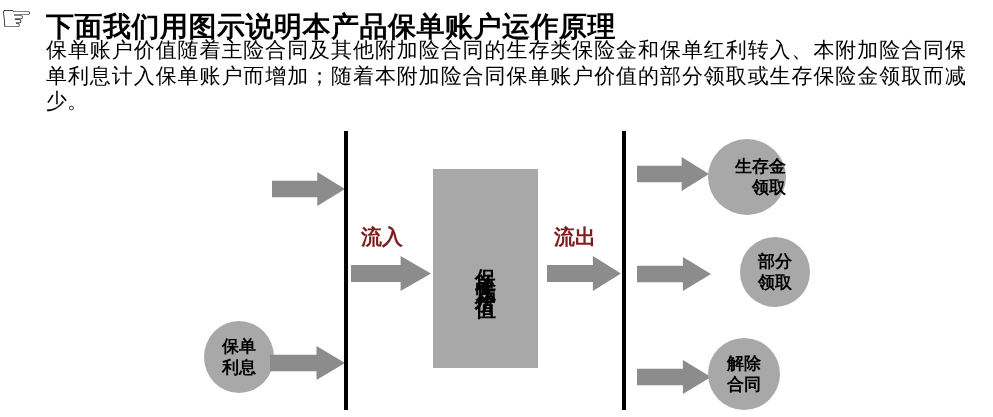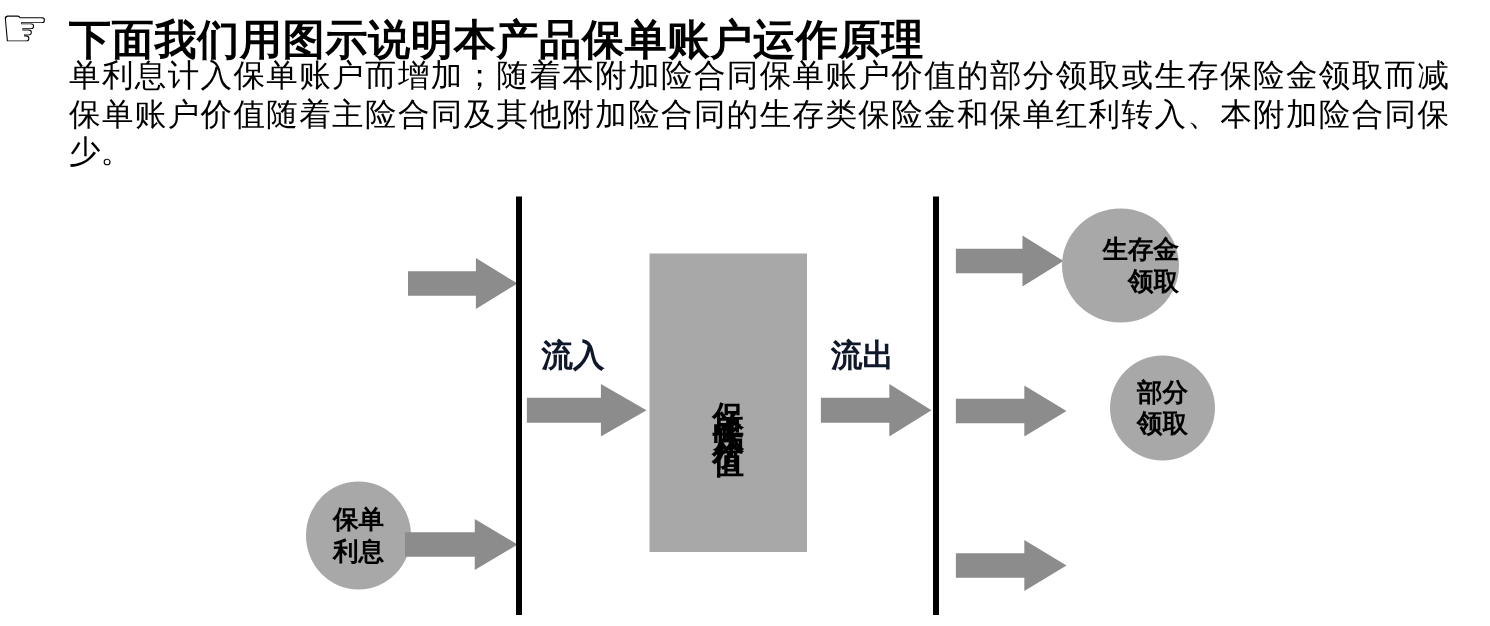--- a/index.html
+++ b/index.html
@@ -67,34 +67,34 @@
   }
   .account-box .vtext{
     writing-mode:vertical-rl;
     text-orientation:upright;
     font-size:21px;font-weight:700;
     letter-spacing:6px;color:#000;
   }
   .flow-label{
     position:absolute;
     font-size:21px;font-weight:700;
-    white-space:nowrap;color:#0f172a;
+    white-space:nowrap;color:#7f1d1d;
   }
 </style>
 </head>
 <body>
 
 <div class="page">
 
   <span class="pointer-hand">☞</span>
   <h1 class="section-title">下面我们用图示说明本产品保单账户运作原理</h1>
 
   <div class="body-text">
+    <span class="body-line justify">保单账户价值随着主险合同及其他附加险合同的生存类保险金和保单红利转入、本附加险合同保</span>
     <span class="body-line justify">单利息计入保单账户而增加；随着本附加险合同保单账户价值的部分领取或生存保险金领取而减</span>
-    <span class="body-line justify">保单账户价值随着主险合同及其他附加险合同的生存类保险金和保单红利转入、本附加险合同保</span>
     <span class="body-line">少。</span>
   </div>
 
   <div class="diagram">
 
     <div class="node-circle" style="left:204px;top:321px;width:70px;height:72px;">
       <span>保单</span>
       <span>利息</span>
     </div>
 
@@ -120,15 +120,19 @@
     <div class="flow-arrow" style="left:637px;top:360px;width:74px;height:34px;"></div>
 
     <div class="node-circle" style="left:708px;top:139px;width:78px;height:76px;align-items:flex-end;">
       <span>生存金</span>
       <span>领取</span>
     </div>
     <div class="node-circle" style="left:740px;top:237px;width:70px;height:70px;">
       <span>部分</span>
       <span>领取</span>
     </div>
+    <div class="node-circle" style="left:708px;top:338px;width:72px;height:72px;">
+      <span>解除</span>
+      <span>合同</span>
+    </div>
 
   </div>
 </div>
 
 </body></html>

